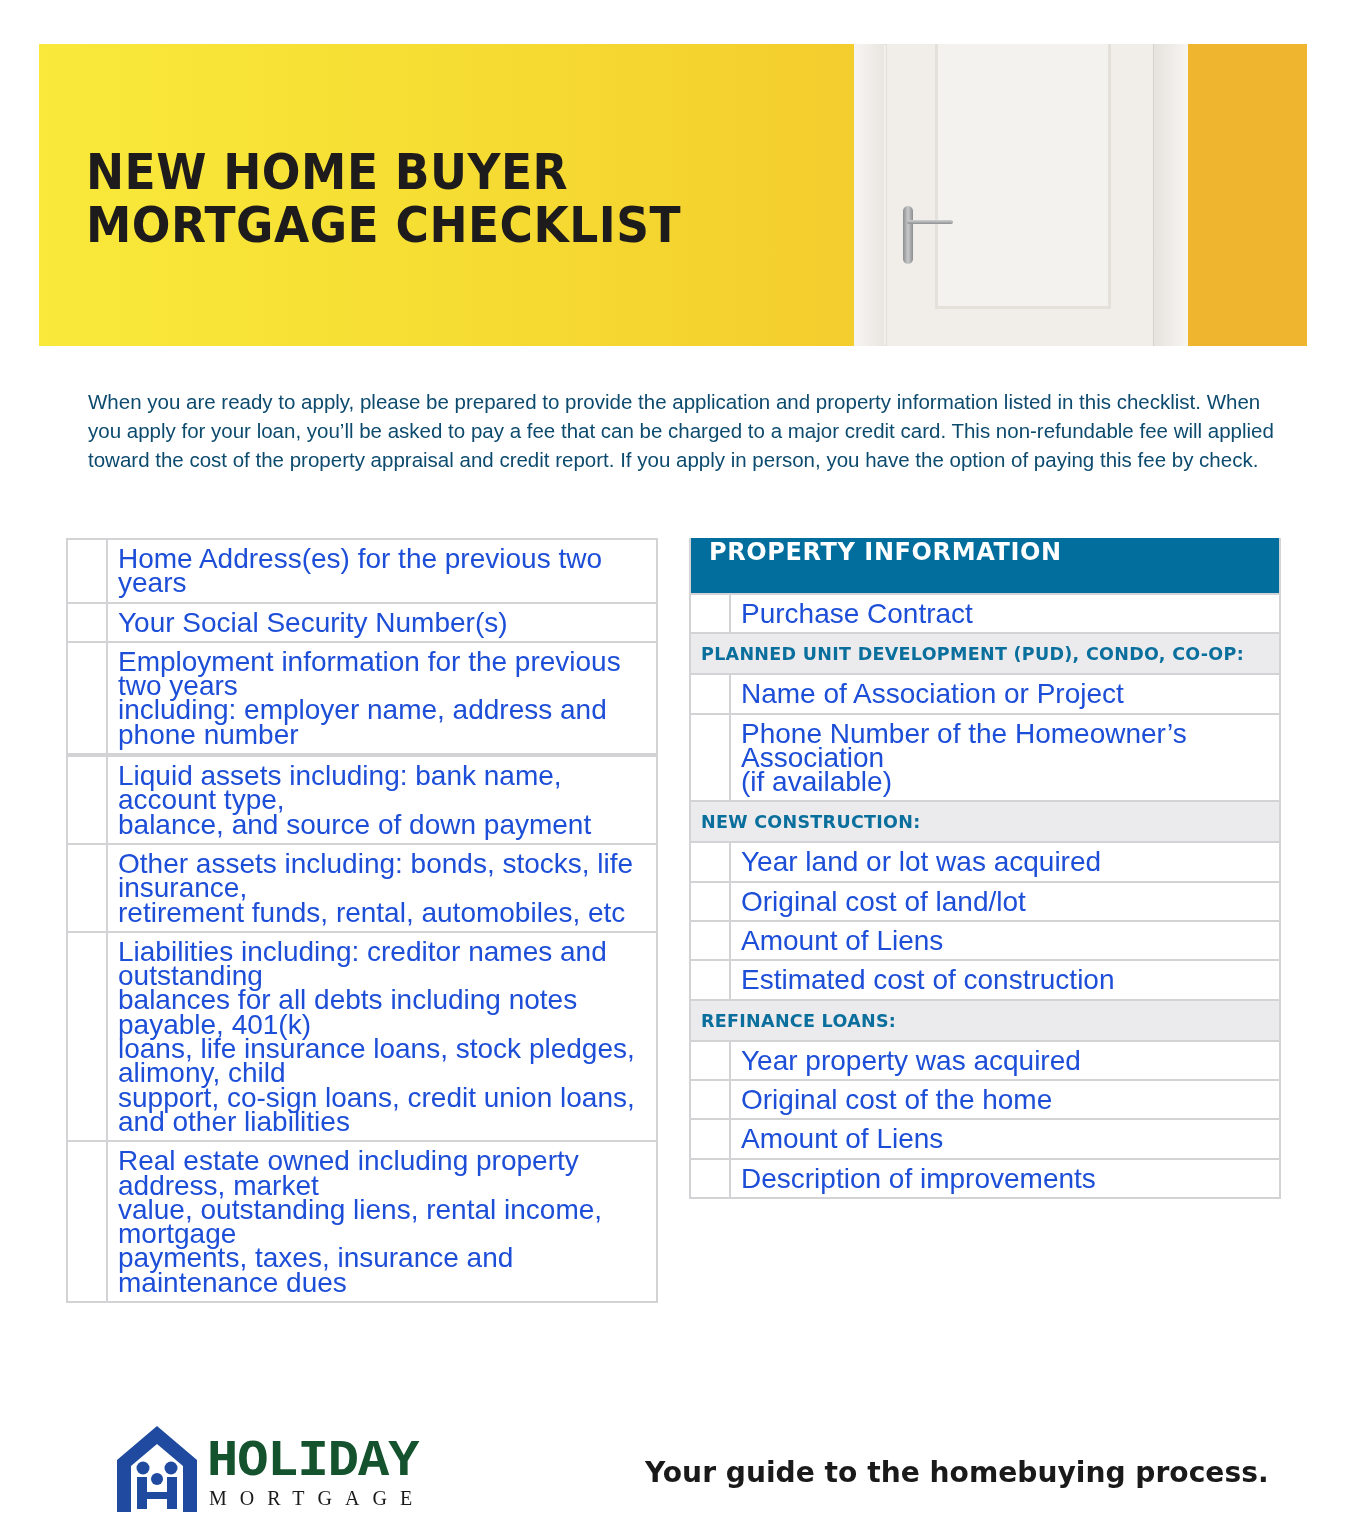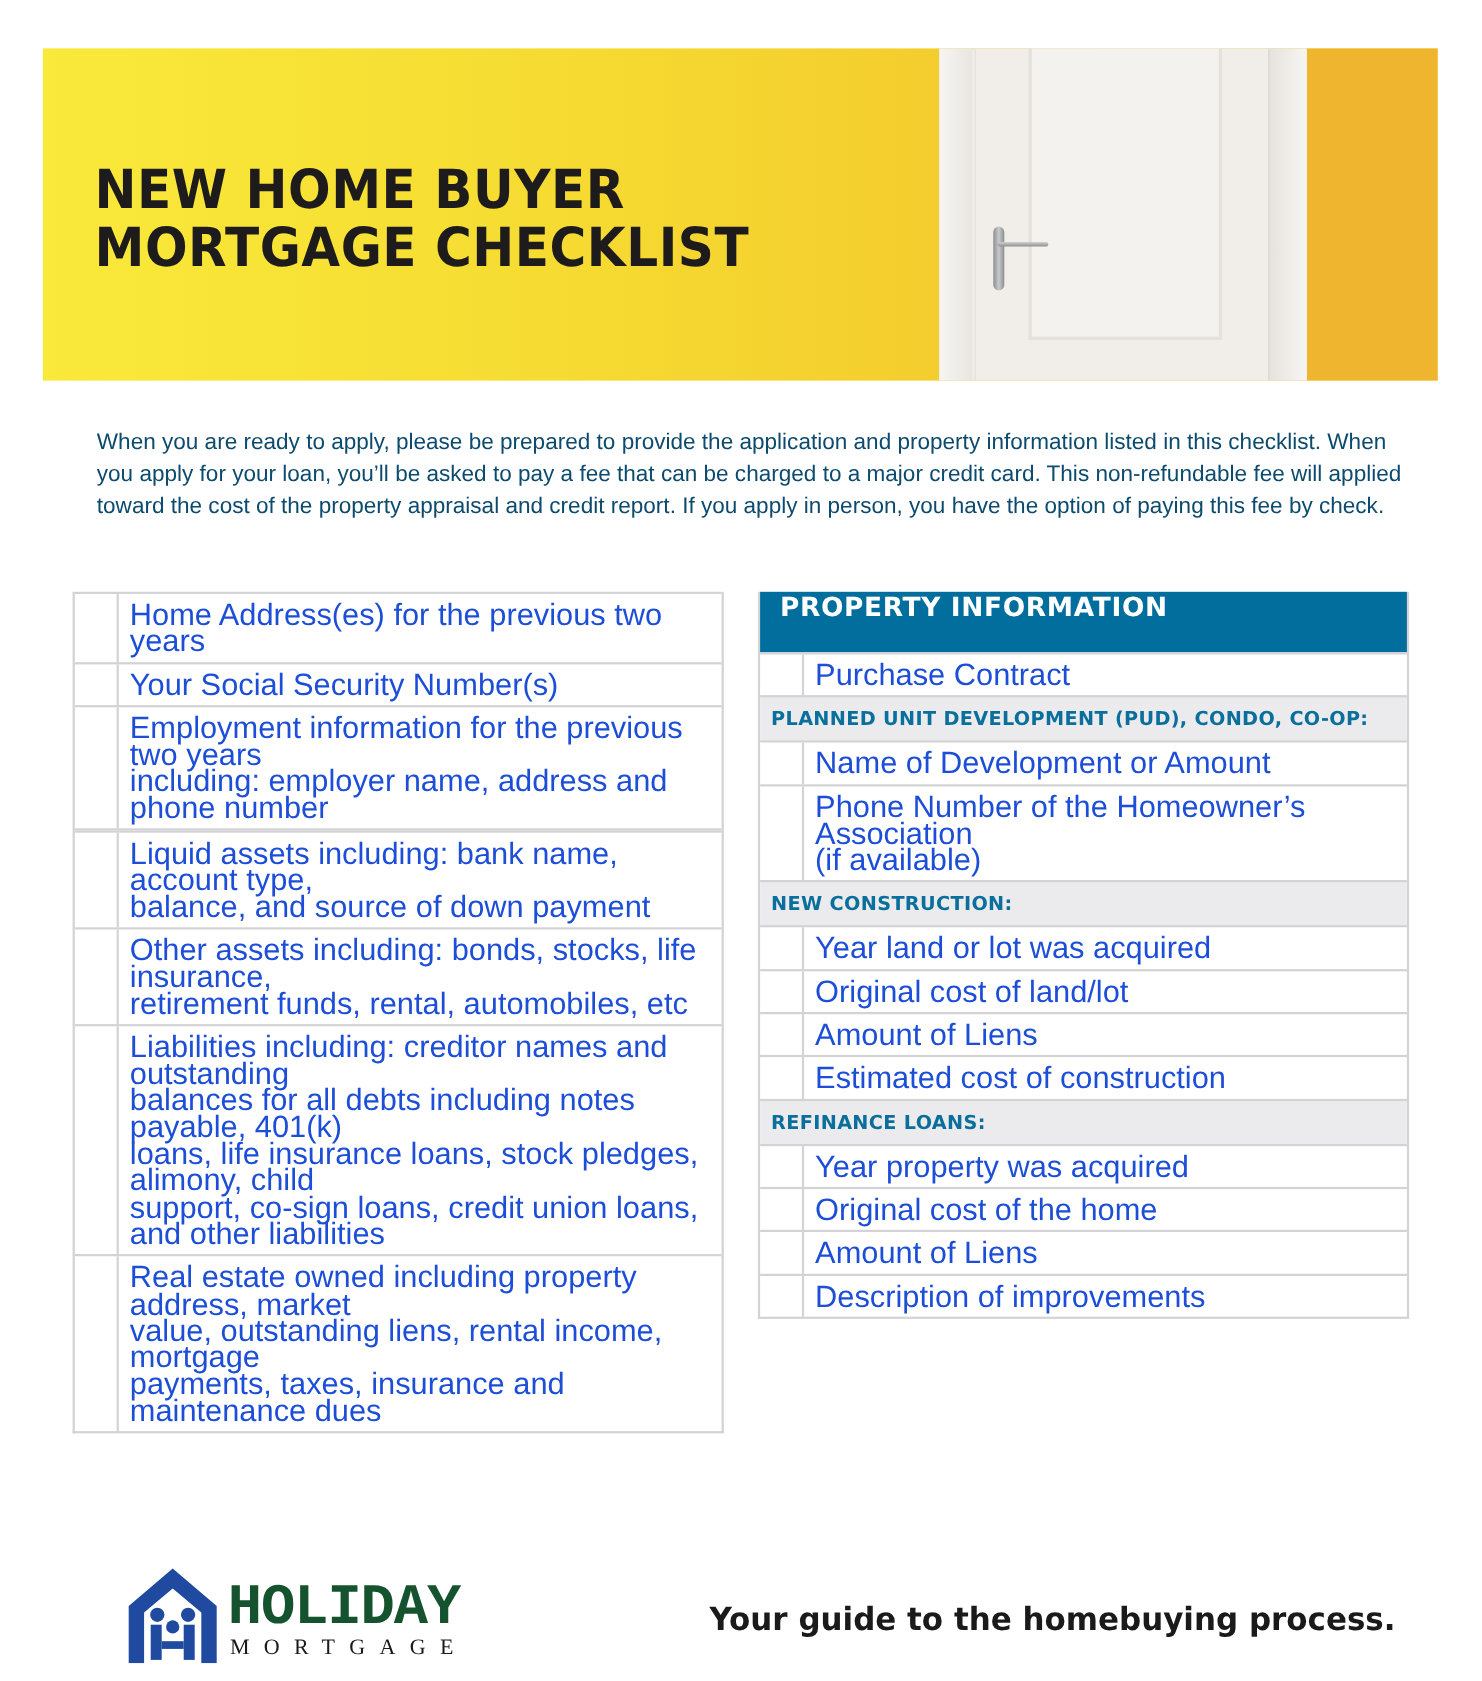--- a/index.html
+++ b/index.html
@@ -151,21 +151,21 @@
         </div>
       </div>
       <div class="row sect">
         <div class="txt">
           <div>PLANNED UNIT DEVELOPMENT (PUD), CONDO, CO-OP:</div>
         </div>
       </div>
       <div class="row">
         <div class="box"></div>
         <div class="txt">
-          <div>Name of Development or Amount</div>
+          <div>Name of Association or Project</div>
         </div>
       </div>
       <div class="row">
         <div class="box"></div>
         <div class="txt">
           <div>Phone Number of the Homeowner’s Association</div>
           <div>(if available)</div>
         </div>
       </div>
       <div class="row sect">

